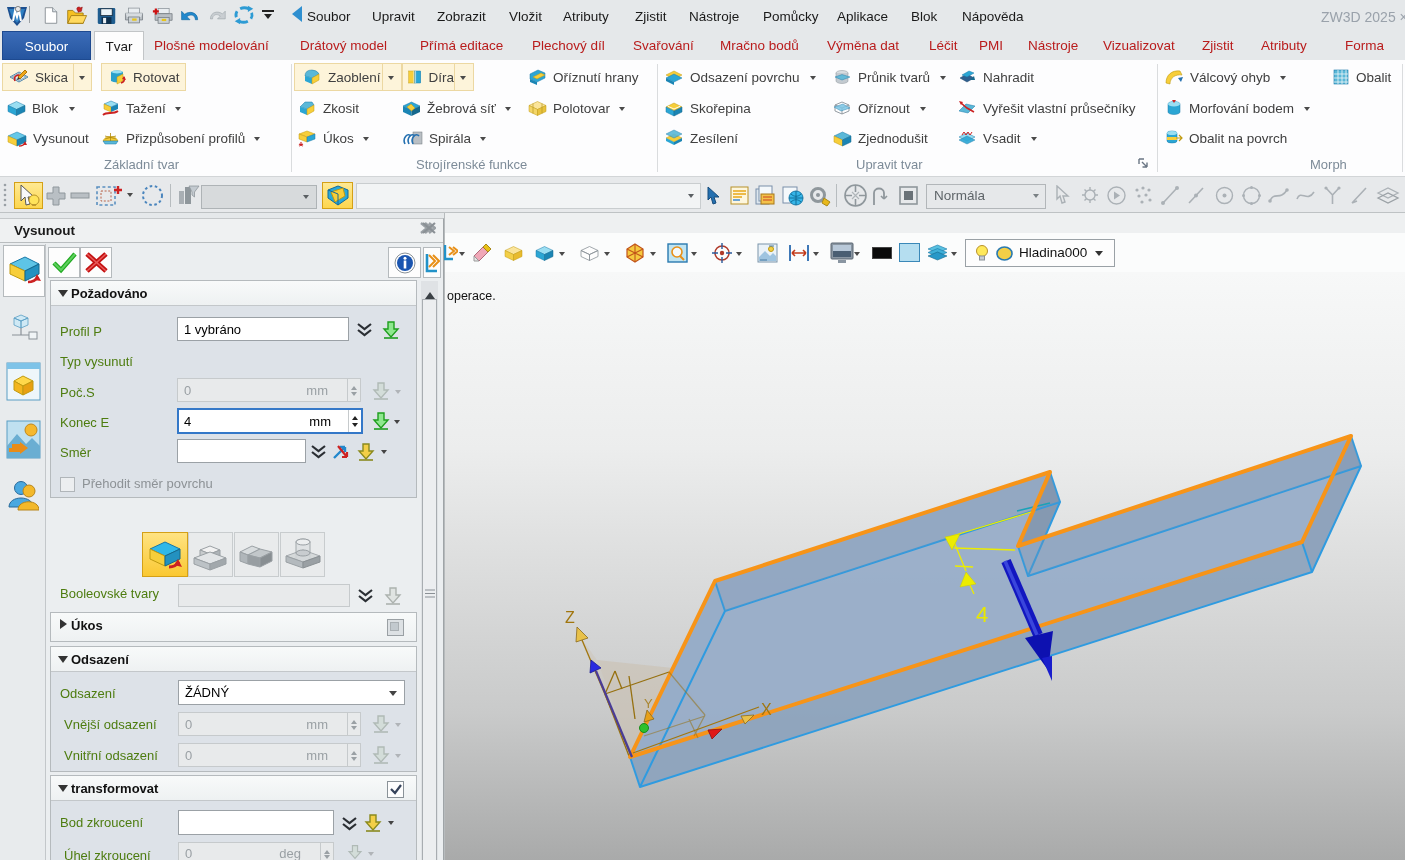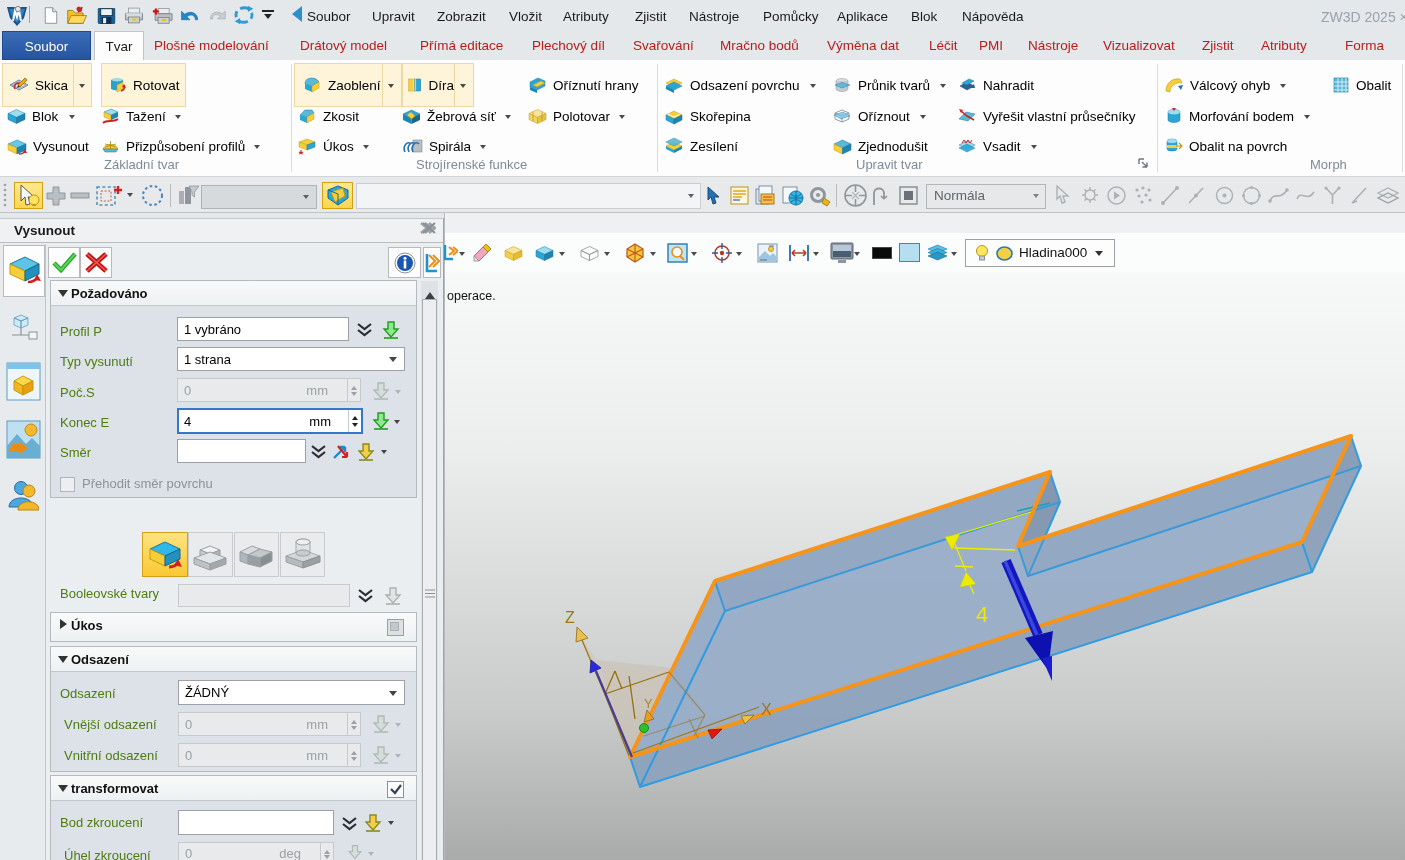--- a/index.html
+++ b/index.html
@@ -14,21 +14,21 @@
 
   
   #tabrow { position:absolute; left:0; top:31px; width:1405px; height:29px; background:#e5e8ea; }
   .tab { position:absolute; top:0; height:29px; font-size:13.5px; color:#b91c1c; text-align:center; line-height:29px; }
   #tab-soubor { left:2px; width:89px; background:linear-gradient(#3b6cb8,#25559f); color:#fff; border:1px solid #1e4a90; }
   #tab-tvar { left:94px; width:50px; background:#fdfdfd; border:1px solid #c2c5c7; border-bottom:none; color:#1a1a1a; }
 
   
   #ribbon { position:absolute; left:0; top:60px; width:1405px; height:117px; background:#fdfdfe; border-bottom:1px solid #d2d5d7; }
   .rsep { position:absolute; top:4px; width:1px; height:108px; background:#dadcde; }
-  .rbtn { position:absolute; height:44px; display:flex; align-items:center; font-size:13.5px; color:#000000; white-space:nowrap; }
+  .rbtn { position:absolute; height:28px; display:flex; align-items:center; font-size:13.5px; color:#404040; white-space:nowrap; }
   .rbtn svg { margin-right:6px; }
   .hl { background:#fdf4da; border:1px solid #ecd8a2; }
   .glabel { position:absolute; top:97px; font-size:13px; color:#7d8b98; white-space:nowrap; }
   .dar { display:inline-block; width:0; height:0; border:3.5px solid transparent; border-top:4.5px solid #4a4a4a; margin-left:6px; position:relative; top:2px; }
 
   
   #toolbar { position:absolute; left:0; top:177px; width:1405px; height:36px; background:#e7e9eb; border-bottom:1px solid #bec2c4; }
 
   
   #viewport { position:absolute; left:444px; top:213px; width:961px; height:647px; background:#eef0f1; border-left:1px solid #b7bbbd; }
@@ -776,24 +776,20 @@
         <span style="position:absolute;left:6px;top:4px">1 vybráno</span>
       </div>
     <svg class="abs" style="left:356px;top:103px" width="17" height="15" viewBox="0 0 17 15">
         <path d="M2 2 L8.5 7 L15 2 M2 8 L8.5 13 L15 8" fill="none" stroke="#2a2e33" stroke-width="2.2"></path>
       </svg>
     <svg class="abs" style="left:381px;top:101px" width="20" height="20" viewBox="0 0 20 20">
         <path d="M7 2 H13 V9 H17 L10 17 L3 9 H7 Z" fill="#8ee88e" stroke="#1e9e1e" stroke-width="1.4"></path>
         <path d="M3 18 H17" stroke="#1e9e1e" stroke-width="1.6"></path>
       </svg>
     <span class="plabel" style="left:60px;top:135px">Typ vysunutí</span>
-    <div class="pin" style="left:177px;top:128px;width:228px;height:24px">
-        <span style="position:absolute;left:6px;top:4px">1 strana</span>
-      <div class="abs" style="right:7px;top:9px;width:0;height:0;border:4px solid transparent;border-top:5px solid #444"></div>
-      </div>
     <span class="plabel" style="left:60px;top:166px">Poč.S</span>
     <div class="pin dis" style="left:177px;top:159px;width:184px;height:24px">
         <span style="position:absolute;left:6px;top:4px">0</span>
       <span style="position:absolute;right:32px;top:4px">mm</span>
       <div class="abs" style="right:0;top:0;width:13px;height:22px;border-left:1px solid #c6cacc;background:#e8eaeb"></div>
       <div class="abs" style="right:3px;top:4px;width:0;height:0;border:3.5px solid transparent;border-bottom:4px solid #9aa0a4"></div>
       <div class="abs" style="right:3px;top:13px;width:0;height:0;border:3.5px solid transparent;border-top:4px solid #9aa0a4"></div>
       </div>
     <svg class="abs" style="left:371px;top:162px" width="20" height="20" viewBox="0 0 20 20" opacity="0.45">
         <path d="M7 2 H13 V9 H17 L10 17 L3 9 H7 Z" fill="#c8d8c8" stroke="#7a8a7a" stroke-width="1.4"></path>

